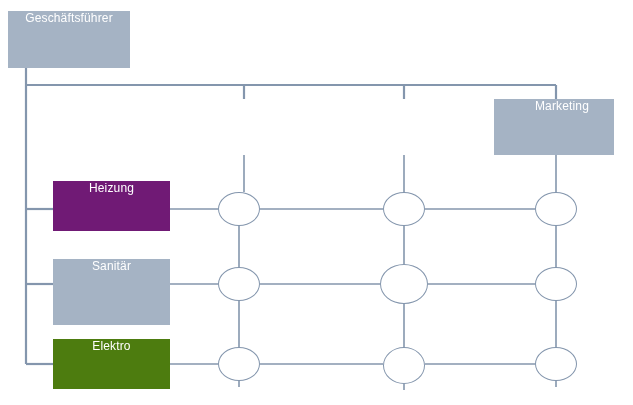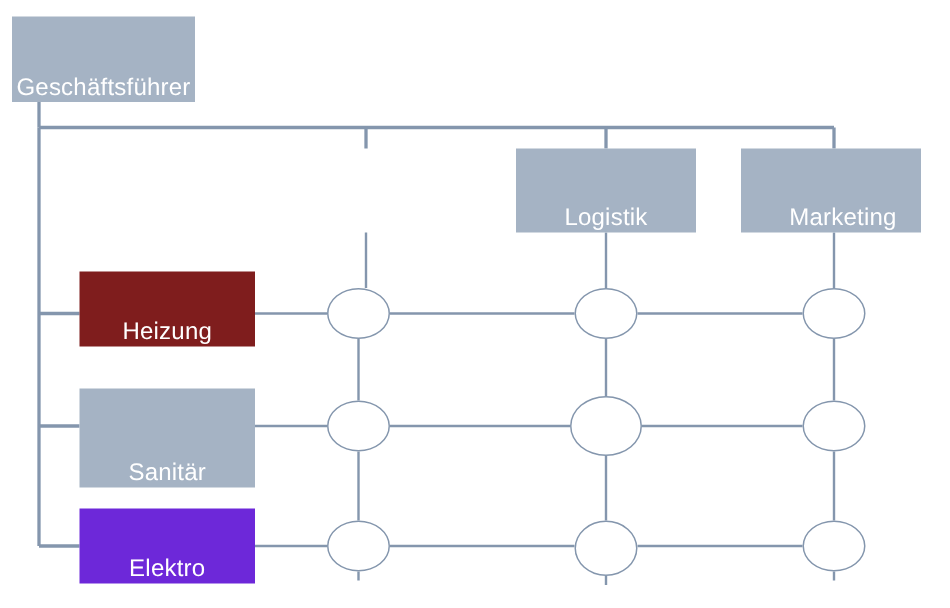--- a/index.html
+++ b/index.html
@@ -22,24 +22,24 @@
     position: absolute;
     left: 0;
     top: 0;
     width: 633px;
     height: 405px;
   }
   .node-box {
     position: absolute;
     box-sizing: border-box;
     display: flex;
-    align-items: flex-end;
+    align-items: flex-start;
     justify-content: center;
     color: #ffffff;
-    font-size: 16px;
+    font-size: 12px;
     font-family: "Liberation Sans", sans-serif;
     letter-spacing: 0.15px;
     line-height: 1.2;
     text-align: center;
     user-select: none;
   }
   .node-label {
     display: block;
     pointer-events: none;
   }
@@ -100,34 +100,31 @@
       <path d="M 239 381 L 239 387"></path>
       <path d="M 404 384 L 404 390"></path>
       <path d="M 556 381 L 556 387"></path>
     </g>
   </svg>
 
   <div class="node-box" style="left:8px; top:11px; width:122px; height:57px; background:#a5b3c4;">
     <span class="node-label">Geschäftsführer</span>
   </div>
 
-  <div class="node-box" style="left:344px; top:99px; width:120px; height:56px; background:#a5b3c4;">
-    <span class="node-label">Logistik</span>
-  </div>
   <div class="node-box" style="left:494px; top:99px; width:120px; height:56px; background:#a5b3c4;padding-left:16px;">
     <span class="node-label">Marketing</span>
   </div>
 
-  <div class="node-box" style="left:53px; top:181px; width:117px; height:50px; background:#7f1d1d;">
+  <div class="node-box" style="left:53px; top:181px; width:117px; height:50px; background:#701a75;">
     <span class="node-label">Heizung</span>
   </div>
   <div class="node-box" style="left:53px; top:259px; width:117px; height:66px; background:#a5b3c4;">
     <span class="node-label">Sanitär</span>
   </div>
-  <div class="node-box" style="left:53px; top:339px; width:117px; height:50px; background:#6d28d9;">
+  <div class="node-box" style="left:53px; top:339px; width:117px; height:50px; background:#4d7c0f;">
     <span class="node-label">Elektro</span>
   </div>
 
   <div class="cell-circle" style="left:218px; top:192px; width:42px; height:34px; border:1.6px solid #8496ad;"></div>
   <div class="cell-circle" style="left:383px; top:192px; width:42px; height:34px; border:1.6px solid #8496ad;"></div>
   <div class="cell-circle" style="left:535px; top:192px; width:42px; height:34px; border:1.6px solid #8496ad;"></div>
 
   <div class="cell-circle" style="left:218px; top:267px; width:42px; height:34px; border:1.6px solid #8496ad;"></div>
   <div class="cell-circle" style="left:380px; top:264px; width:48px; height:40px; border:1.6px solid #8496ad;"></div>
   <div class="cell-circle" style="left:535px; top:267px; width:42px; height:34px; border:1.6px solid #8496ad;"></div>

